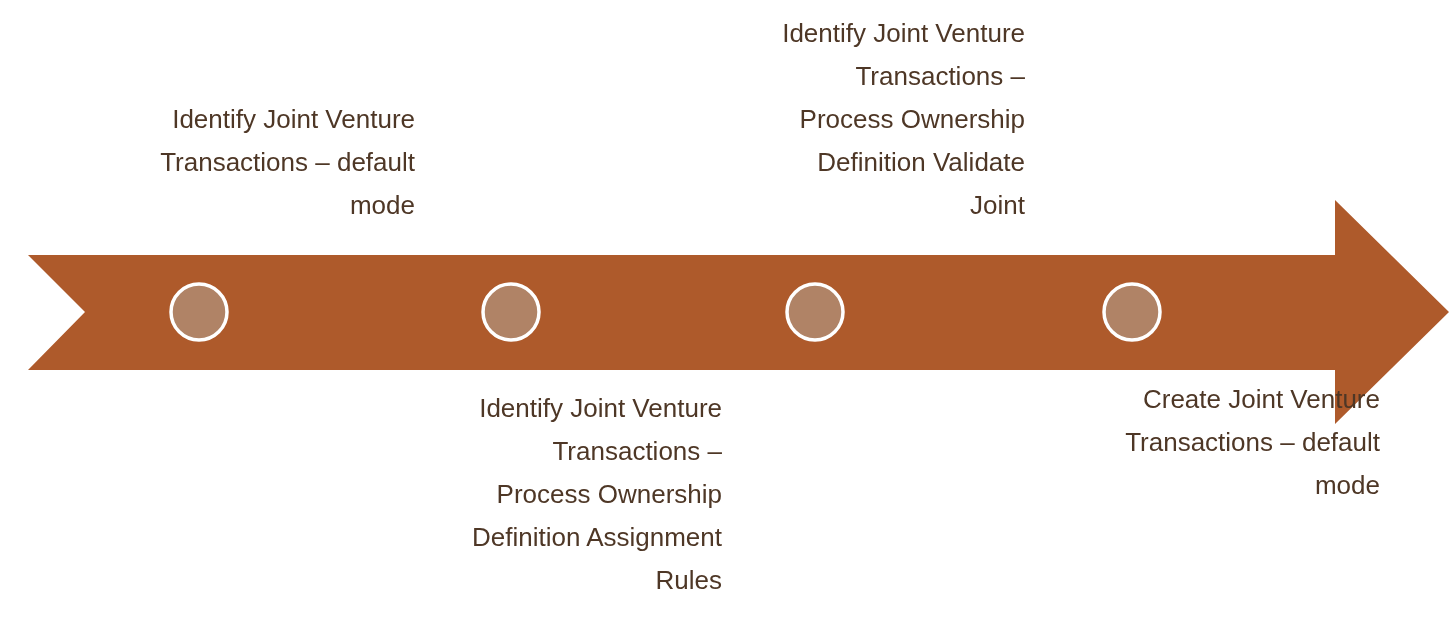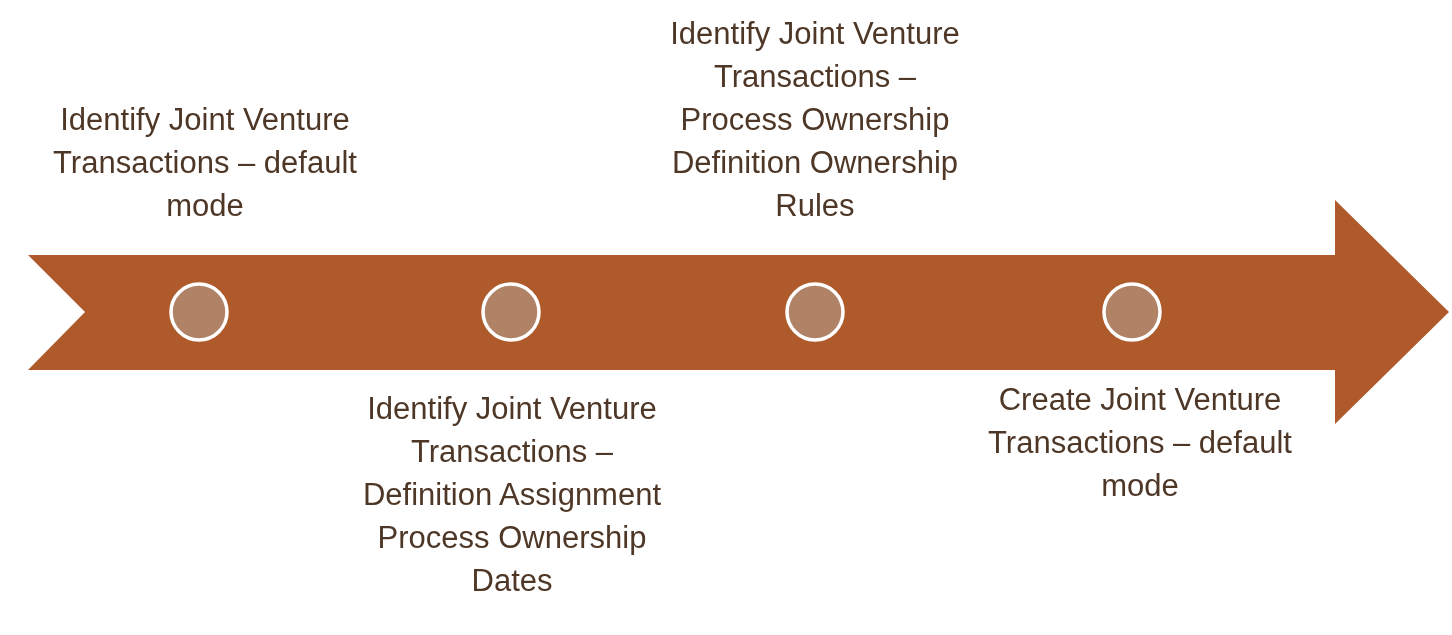--- a/index.html
+++ b/index.html
@@ -19,34 +19,34 @@
     position: absolute;
     left: 0;
     top: 0;
     width: 1452px;
     height: 635px;
     display: block;
   }
   .milestone-label {
     position: absolute;
     width: 420px;
-    text-align: center;
-    font-size: 31px;
+    text-align: right;
+    font-size: 26px;
     line-height: 43px;
     color: var(--text-color, #4E3726);
     letter-spacing: 0px;
   }
   .milestone-label .line {
     white-space: nowrap;
   }
   
   #label-1 { left: -5px;  bottom: 408px; }   
   #label-2 { left: 302px; top: 387px; }      
   #label-3 { left: 605px; bottom: 408px; }   
-  #label-4 { left: 930px; top: 378px; }      
+  #label-4 { left: 960px; top: 378px; }      
 
   .marker {
     stroke: #ffffff;
     stroke-width: 3.5px;
   }
 </style>
 </head>
 <body>
 
 <div id="canvas" style="--text-color: #4E3726; background: rgb(255, 255, 255);">
@@ -63,31 +63,31 @@
 
   <div id="label-1" class="milestone-label">
     <div class="line">Identify Joint Venture</div>
     <div class="line">Transactions – default</div>
     <div class="line">mode</div>
   </div>
 
   <div id="label-2" class="milestone-label">
     <div class="line">Identify Joint Venture</div>
     <div class="line">Transactions –</div>
+    <div class="line">Process Ownership</div>
     <div class="line">Definition Assignment</div>
-    <div class="line">Process Ownership</div>
-    <div class="line">Dates</div>
+    <div class="line">Rules</div>
   </div>
 
   <div id="label-3" class="milestone-label">
     <div class="line">Identify Joint Venture</div>
     <div class="line">Transactions –</div>
     <div class="line">Process Ownership</div>
-    <div class="line">Definition Ownership</div>
-    <div class="line">Rules</div>
+    <div class="line">Definition Validate</div>
+    <div class="line">Joint</div>
   </div>
 
   <div id="label-4" class="milestone-label">
     <div class="line">Create Joint Venture</div>
     <div class="line">Transactions – default</div>
     <div class="line">mode</div>
   </div>
 
 </div>
 

